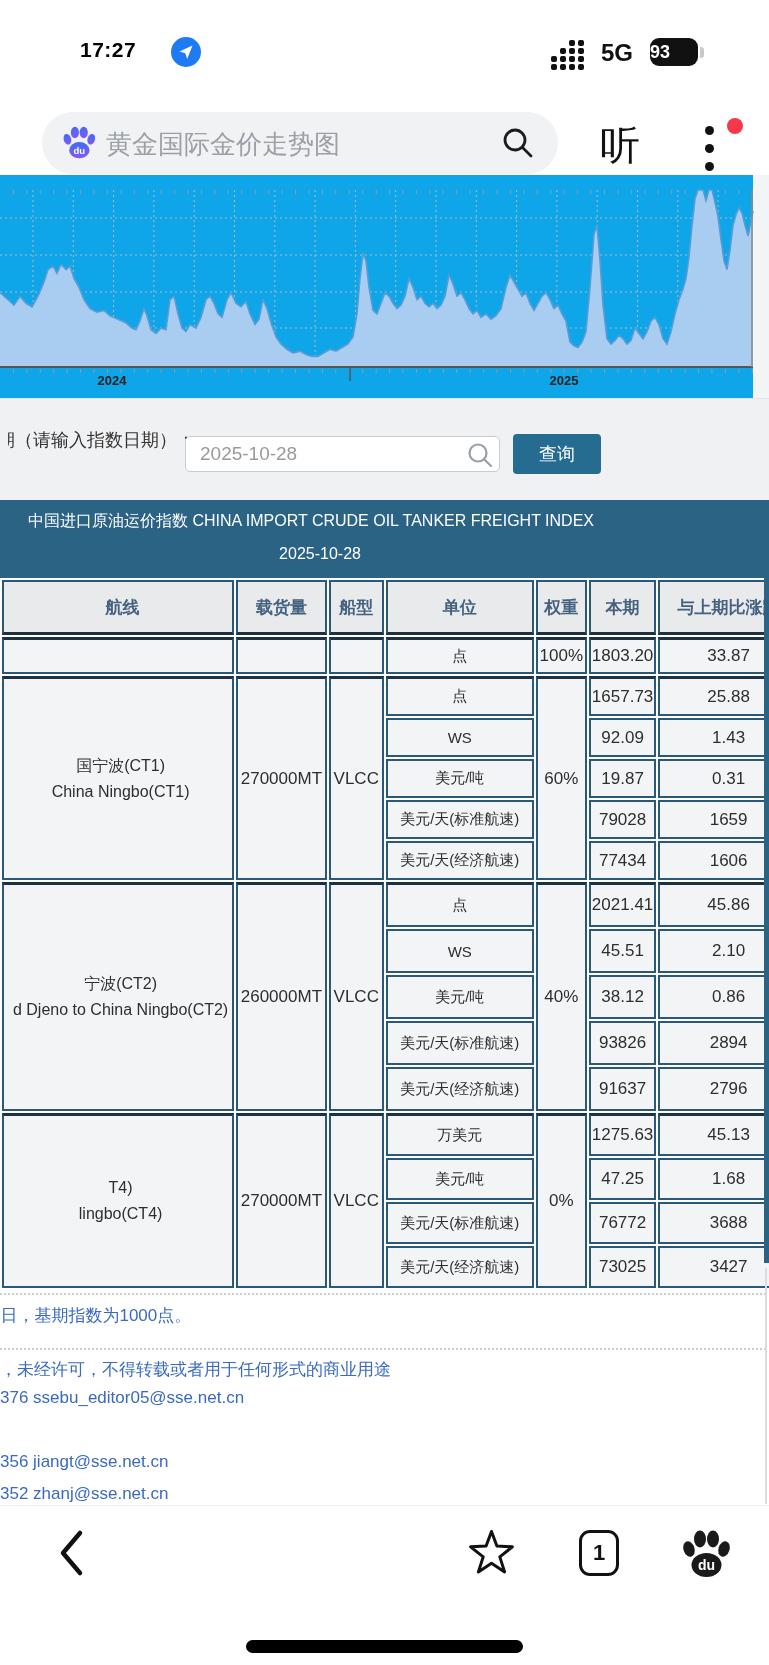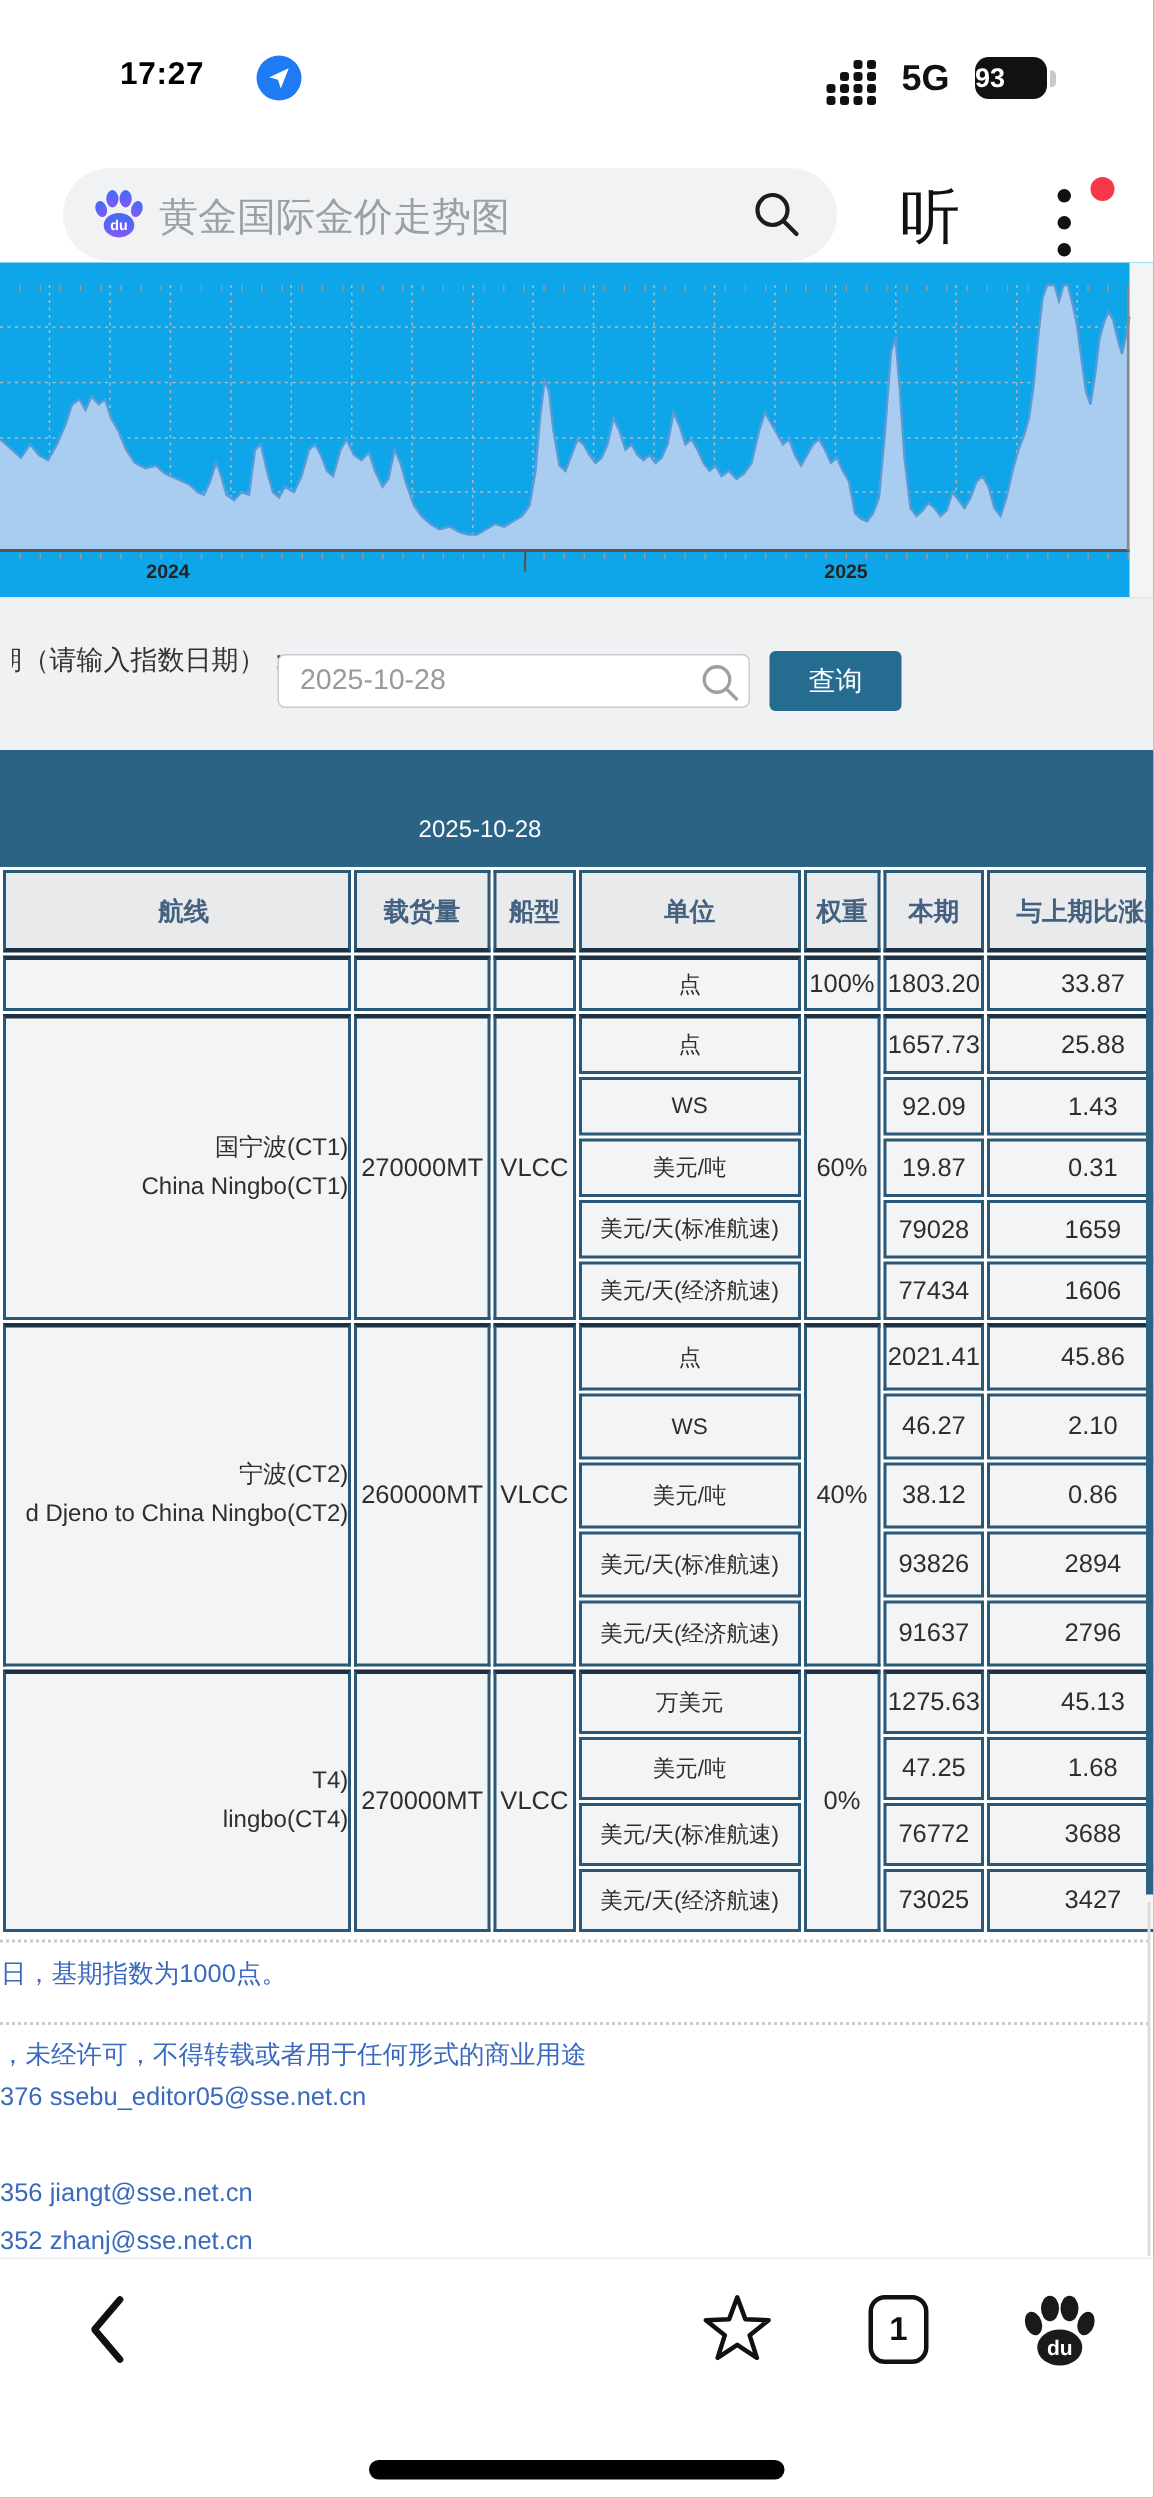--- a/index.html
+++ b/index.html
@@ -43,21 +43,21 @@
   .teal-line2{position:absolute;left:0;top:45px;width:640px;text-align:center;font-size:16px;}
   
   .tbl-wrap{position:absolute;left:0;top:578px;width:769px;overflow:hidden;}
   table.ft{border-collapse:separate;border-spacing:2px;background:#fff;table-layout:fixed;width:801px;}
   table.ft th{background:#e9eaec;color:#44627f;font-weight:bold;font-size:17px;height:48px;
               border:2px solid #2a5878;}
   table.ft th:first-child{text-align:center;padding-left:10px;}
   table.ft td{background:#f3f4f6;color:#2e2e2e;font-size:17px;text-align:center;
               border:2px solid #2a5878;padding:0;}
   table.ft td.unit{font-size:15px;}
-  table.ft td.route{text-align:right;padding-left:5px;font-size:16px;line-height:26px;}
+  table.ft td.route{text-align:center;padding-left:5px;font-size:16px;line-height:26px;}
   table.ft tr.gstart td{border-top:3px solid #1d3142;}
   table.ft thead th{border-bottom:3px solid #1d3142;}
   .g0 td{height:32px;} .g1 td{height:35px;} .g2 td{height:40px;} .g3 td{height:38px;}
   .teal-strip{position:absolute;left:764px;top:505px;width:5px;height:758px;}
   
   .dotline{position:absolute;left:0;width:766px;border-top:2px dotted #cccccc;}
   .blue-line{position:absolute;font-size:17px;white-space:nowrap;}
   .scrollbar{position:absolute;left:765px;top:1268px;width:2px;height:236px;background:#dcdcdc;}
   
   .navbar{position:absolute;left:0;top:1505px;width:769px;height:160px;background:#fff;border-top:1px solid #ececec;}
@@ -343,20 +343,21 @@
     <div class="q-label"><span class="q-clip">期</span><span>（请输入指数日期）：</span></div>
     <input class="q-input" value="2025-10-28" style="">
     <svg class="q-mag" viewBox="0 0 26 26">
       <circle cx="11" cy="11" r="8.5" fill="none" stroke="#9aa0a6" stroke-width="2.2"></circle>
       <line x1="17.5" y1="17.5" x2="24" y2="24" stroke="#9aa0a6" stroke-width="2.2" stroke-linecap="round"></line>
     </svg>
     <button class="q-btn" style="background:#266c91;">查询</button>
   </div>
 
   <div class="teal-head" style="background:#2b6384;">
+    <div class="teal-line1">中国进口原油运价指数 CHINA IMPORT CRUDE OIL TANKER FREIGHT INDEX</div>
     <div class="teal-line2">2025-10-28</div>
   </div>
 
   <div class="tbl-wrap">
     <table class="ft">
       <colgroup>
         <col style="width:231px">
           <col style="width:90px">
           <col style="width:55px">
           <col style="width:147px">
@@ -418,21 +419,21 @@
             <td class="route" rowspan="5">宁波(CT2)<br>d Djeno to China Ningbo(CT2)</td>
             <td rowspan="5">260000MT</td>
             <td rowspan="5">VLCC</td>
             <td class="unit">点</td>
             <td rowspan="5">40%</td>
             <td>2021.41</td>
             <td>45.86</td>
           </tr>
           <tr class="g2">
             <td class="unit">WS</td>
-            <td>46.27</td>
+            <td>45.51</td>
             <td>2.10</td>
           </tr>
           <tr class="g2">
             <td class="unit">美元/吨</td>
             <td>38.12</td>
             <td>0.86</td>
           </tr>
           <tr class="g2">
             <td class="unit">美元/天(标准航速)</td>
             <td>93826</td>

